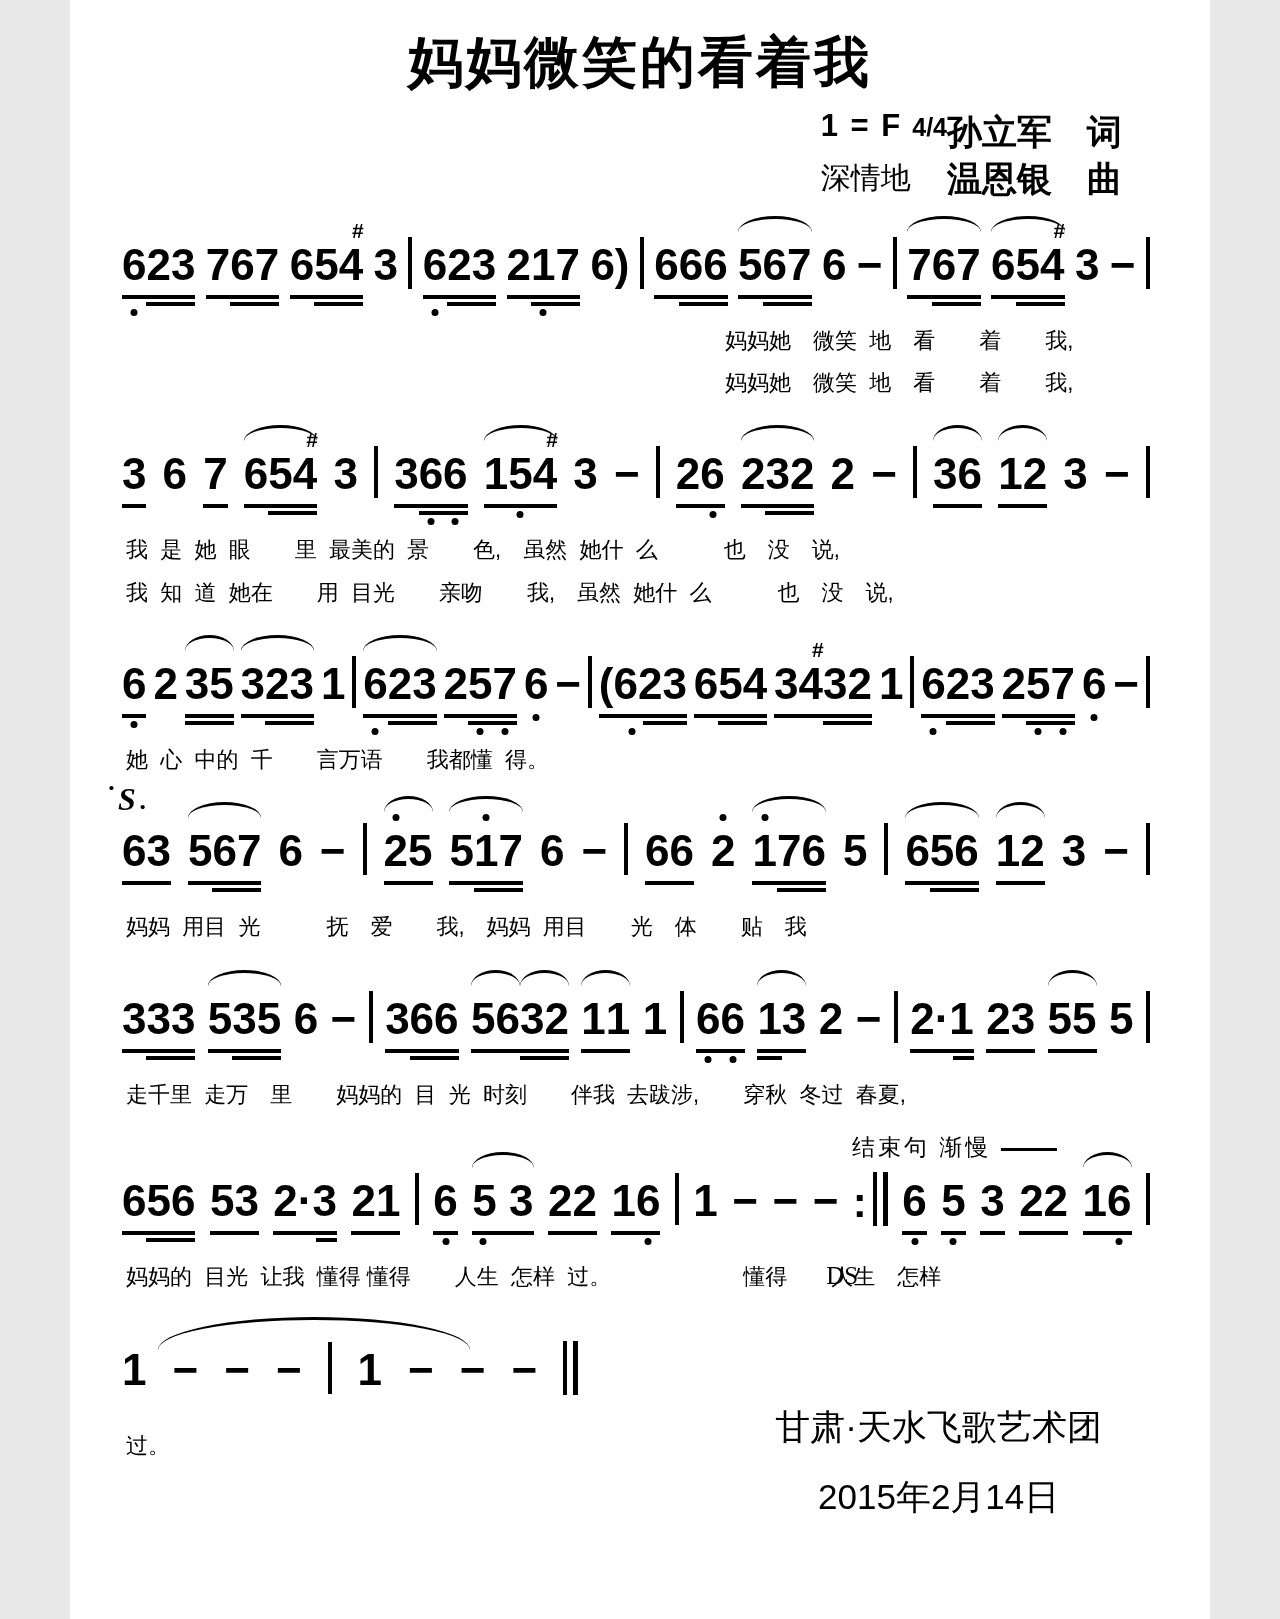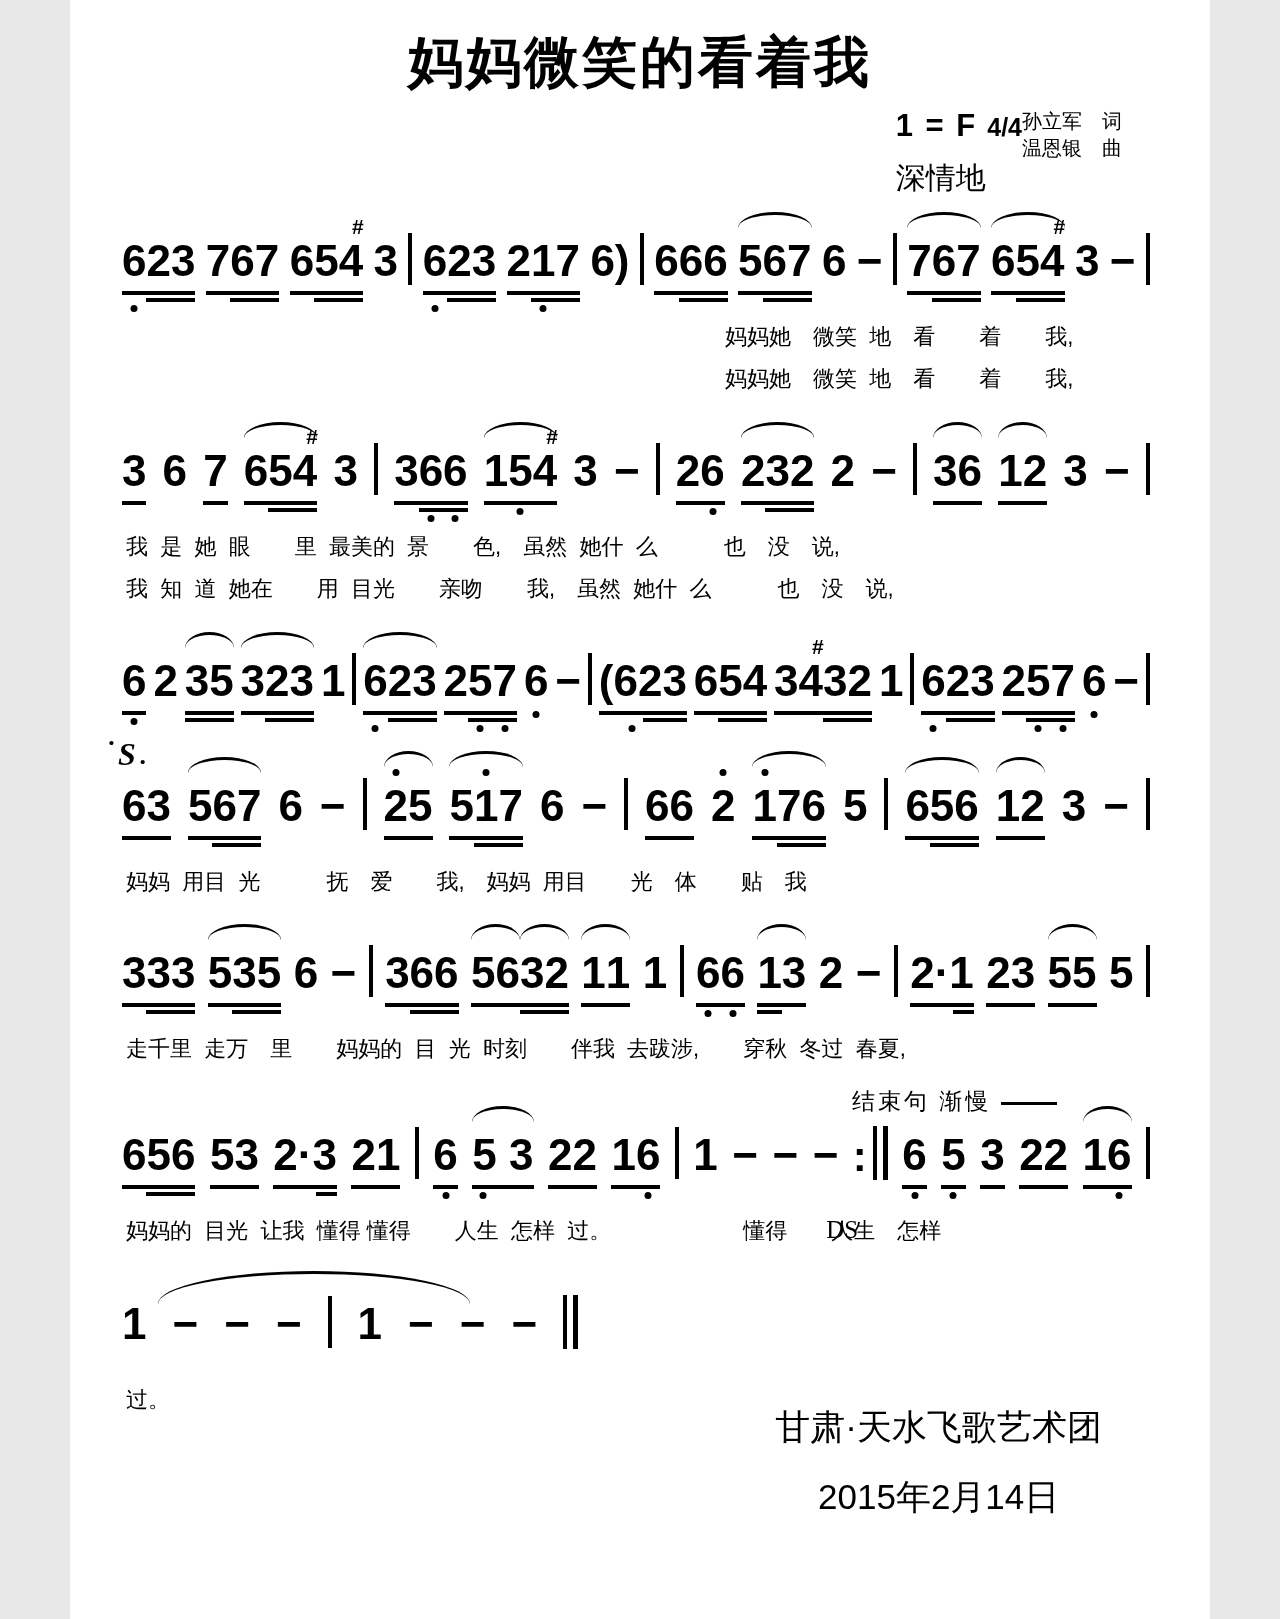--- a/index.html
+++ b/index.html
@@ -3,21 +3,21 @@
 <meta charset="utf-8">
 <style>
   html,body{margin:0;padding:0;background:#e8e8e8;}
   .page{position:relative;width:1140px;height:1619px;margin:0 auto;background:#ffffff;color:#000;
         font-family:"Liberation Sans",sans-serif;overflow:hidden;}
   h1{margin:26px 0 8px;text-align:center;font-size:55px;font-weight:800;letter-spacing:3px;}
   .meta{display:flex;justify-content:flex-end;align-items:flex-start;padding:0 88px 0 88px;}
   .keyline{font-size:31px;font-weight:700;letter-spacing:2px;}
   .meter{font-size:25px;font-weight:700;margin-left:10px;letter-spacing:0;}
   .tempo{font-size:30px;margin-top:14px;font-weight:500;}
-  .meta-right{font-size:20px;line-height:1.35;text-align:left;font-weight:400;}
+  .meta-right{font-size:35px;line-height:1.35;text-align:left;font-weight:700;}
 
   #score{padding:0 60px 0 52px;}
   .system{position:relative;}
   .mline{display:flex;align-items:flex-end;justify-content:space-between;position:relative;
          padding:34px 0 38px;}
   .mline.start{justify-content:flex-start;gap:26px;}
   .mline.tall{padding-top:48px;}
   .tok{position:relative;display:inline-block;font-size:44px;line-height:50px;font-weight:700;
        white-space:pre;}
   .ch{display:inline-block;position:relative;}
@@ -138,20 +138,21 @@
           <span class="tok"><span class="ch">6</span><span class="ch">5</span><span class="ch">4</span><i class="u1"></i><i class="u2" style="right: 0px; width: 66.6667%;"></i></span>
           <span class="tok"><span class="ch">3</span><span class="ch">4</span><span class="ch">3</span><span class="ch">2</span><i class="u1"></i><i class="u2" style="right: 0px; width: 50%;"></i><i class="sharp" style="left: 38.75%;">#</i></span>
           <span class="tok"><span class="ch">1</span></span>
           <div class="bar"></div>
           <span class="tok"><span class="ch">6</span><span class="ch">2</span><span class="ch">3</span><i class="u1"></i><i class="u2" style="right: 0px; width: 66.6667%;"></i><i class="ldot" style="left: 16.6667%; bottom: -26px;"></i></span>
           <span class="tok"><span class="ch">2</span><span class="ch">5</span><span class="ch">7</span><i class="u1"></i><i class="u2" style="right: 0px; width: 66.6667%;"></i><i class="ldot" style="left: 50%; bottom: -26px;"></i><i class="ldot" style="left: 83.3333%; bottom: -26px;"></i></span>
           <span class="tok"><span class="ch">6</span><i class="ldot" style="left: 50%; bottom: -12px;"></i></span>
           <span class="tok"><span class="ch">−</span></span>
           <div class="bar"></div>
         </div>
+        <div class="lyric ly-left">她  心  中的  千　　言万语　　我都懂  得。</div>
       </div>
       <div class="system">
         <div class="mline">
           <span class="segno">S</span>
           <span class="tok"><span class="ch">6</span><span class="ch">3</span><i class="u1"></i></span>
           <span class="tok"><span class="ch">5</span><span class="ch">6</span><span class="ch">7</span><i class="u1"></i><i class="u2" style="right: 0px; width: 66.6667%;"></i><i class="slur" style="left: 0%; width: 100%;"></i></span>
           <span class="tok"><span class="ch">6</span></span>
           <span class="tok"><span class="ch">−</span></span>
           <div class="bar"></div>
           <span class="tok"><span class="ch">2</span><span class="ch">5</span><i class="u1"></i><i class="hdot" style="left: 25%;"></i><i class="slur hi" style="left: 0%; width: 100%;"></i></span>

